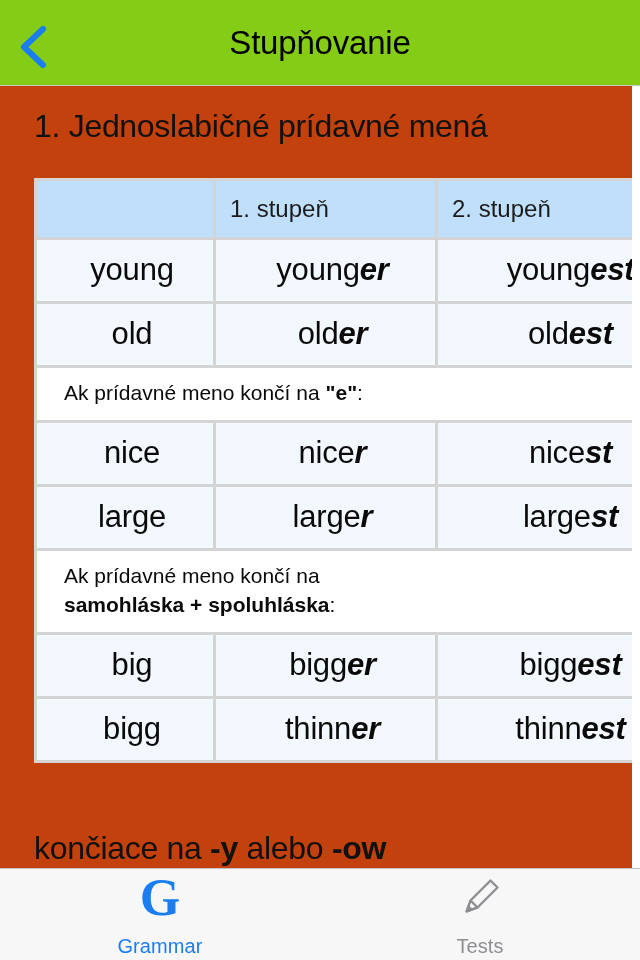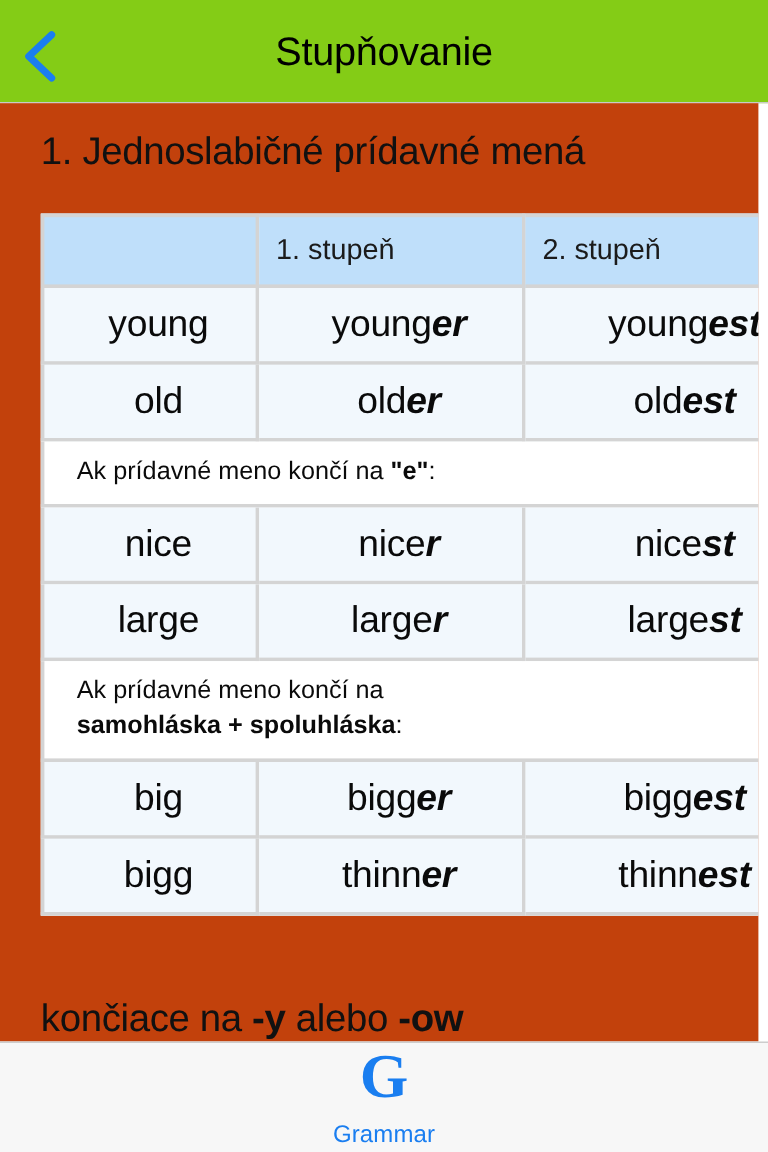--- a/index.html
+++ b/index.html
@@ -243,14 +243,24 @@
 
 <div class="tabbar">
 
   <div class="tab-item tab-active">
     <div class="tab-icon">
       <span class="tab-icon-g">G</span>
     </div>
     <div class="tab-label">Grammar</div>
   </div>
 
+  <div class="tab-item tab-inactive">
+    <div class="tab-icon">
+      <svg width="46" height="46" viewBox="0 0 46 46" fill="none" aria-hidden="true">
+        <path d="M9.5 36.5 L13.5 25.5 L33.5 5.5 L40.5 12.5 L20.5 32.5 Z" stroke="#8e8e93" stroke-width="2.4" stroke-linejoin="round" fill="none"></path>
+        <path d="M13.5 25.5 L20.5 32.5" stroke="#8e8e93" stroke-width="2.4"></path>
+        <path d="M9.5 36.5 L11.8 30.2 L15.8 34.2 Z" fill="#8e8e93"></path>
+      </svg>
+    </div>
+    <div class="tab-label">Tests</div>
+  </div>
 
 </div>
 
 </body></html>

